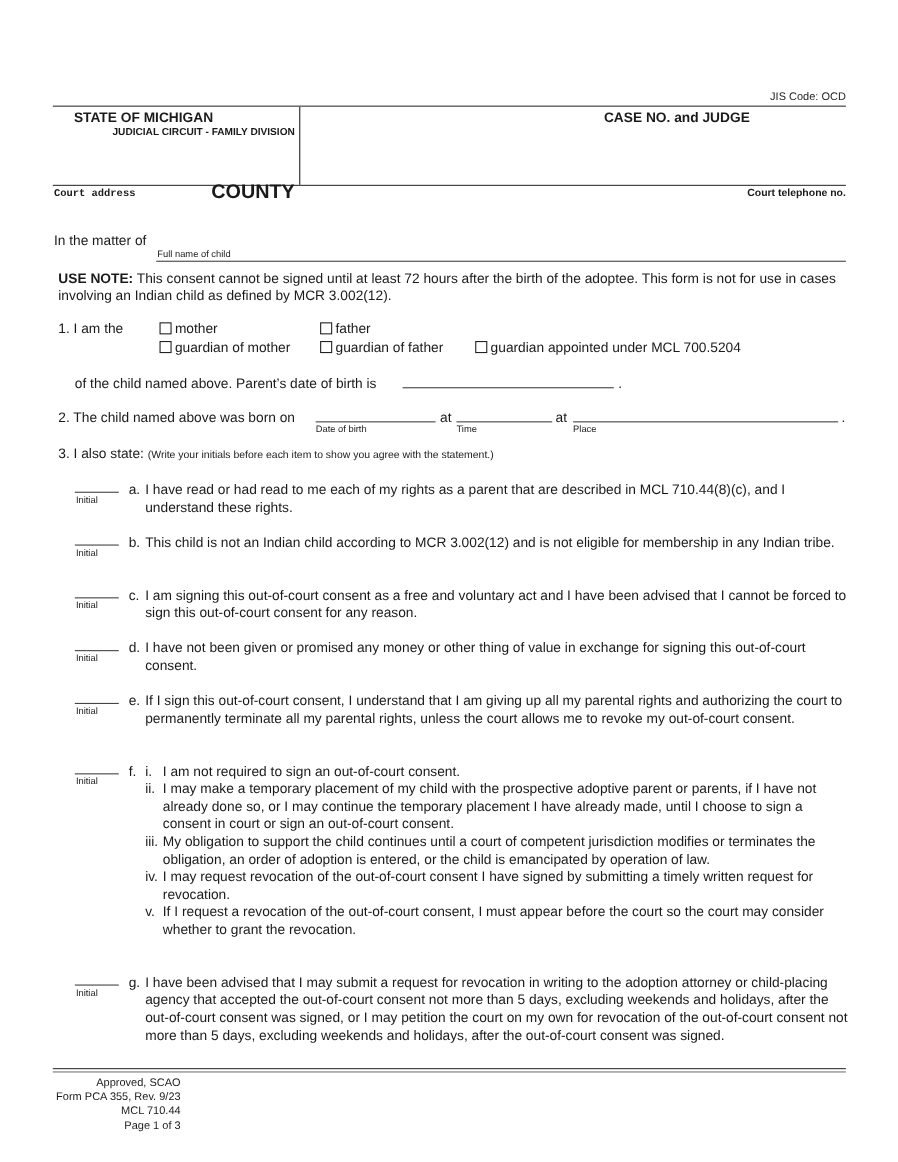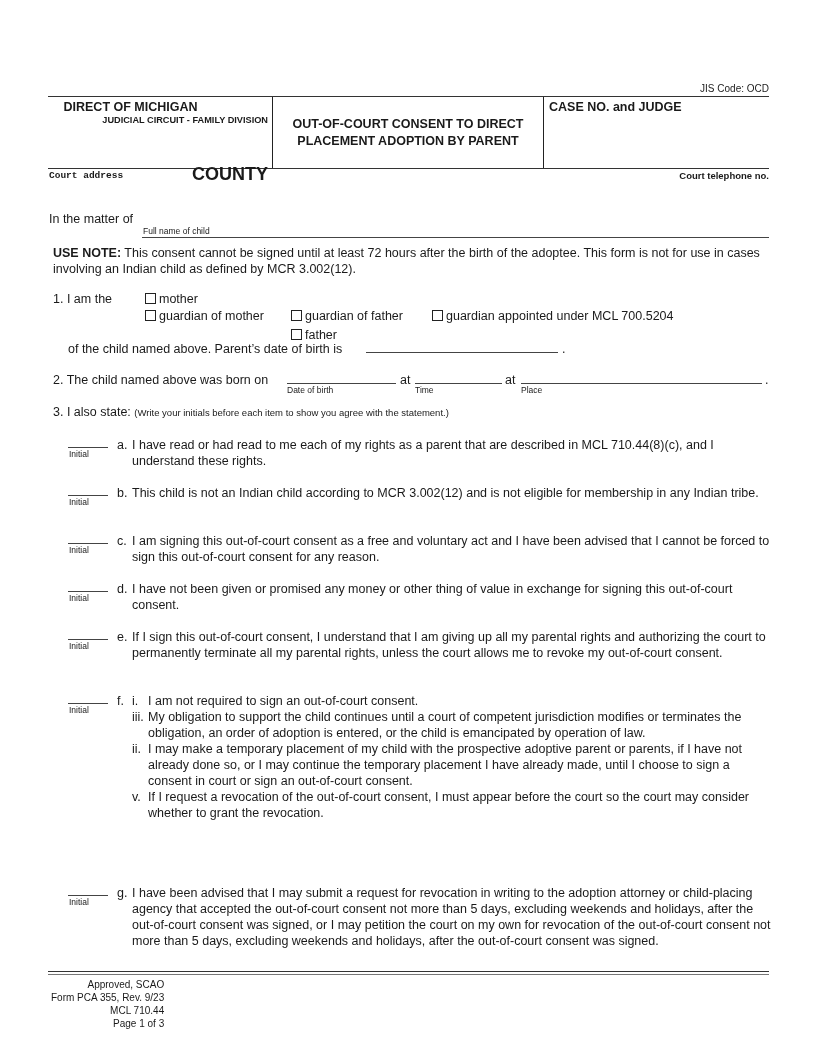--- a/index.html
+++ b/index.html
@@ -44,50 +44,44 @@
     .foot-line2 { top: 974px; left: 48px; width: 721px; border-top: 1px solid #777; }
     .footer { top: 978px; left: 51px; font-size: 10px; line-height: 13px; text-align: right; }
   </style>
 </head>
 <body>
 
 <div class="abs jis">JIS Code: OCD</div>
 
 <div class="abs hdr">
   <div class="hdr-left">
-    <div class="state">DIRECT OF MICHIGAN</div>
+    <div class="state">STATE OF MICHIGAN</div>
     <div class="circuit">JUDICIAL CIRCUIT - FAMILY DIVISION</div>
     <div class="county">COUNTY</div>
-  </div>
-  <div class="hdr-mid">
-    <div class="title">
-      <div>OUT-OF-COURT CONSENT TO DIRECT</div>
-      <div>PLACEMENT ADOPTION BY PARENT</div>
-    </div>
   </div>
   <div class="hdr-right">
     <div class="caseno">CASE NO. and JUDGE</div>
   </div>
 </div>
 
 <div class="abs court-addr">Court address</div>
 <div class="abs court-tel">Court telephone no.</div>
 
 <div class="abs matter">In the matter of</div>
 <div class="abs matter-line" style="height:14px;"></div>
 <div class="abs matter-sub">Full name of child</div>
 
 <div class="abs usenote"><b>USE NOTE:</b><span> This consent cannot be signed until at least 72 hours after the birth of the adoptee. This form is not for use in cases involving an Indian child as defined by MCR 3.002(12).</span></div>
 
 <div class="abs t" style="top:292px; left:53px;">1. I am the</div>
 
 <div class="abs t" style="top:292px; left:145px;">
   <span class="cb"></span><span>mother</span>
 </div>
-<div class="abs t" style="top:292px; left:291px;margin-top:36px;">
+<div class="abs t" style="top:292px; left:291px;">
   <span class="cb"></span><span>father</span>
 </div>
 <div class="abs t" style="top:309px; left:145px;">
   <span class="cb"></span><span>guardian of mother</span>
 </div>
 <div class="abs t" style="top:309px; left:291px;">
   <span class="cb"></span><span>guardian of father</span>
 </div>
 <div class="abs t" style="top:309px; left:432px;">
   <span class="cb"></span><span>guardian appointed under MCL 700.5204</span>
@@ -151,26 +145,30 @@
 <div class="init-line" style="top:692px; height:12px;"></div>
 <div class="init-lbl" style="top:705px;">Initial</div>
 <div class="item" style="top:693px;">
   <span class="letter">f.</span>
   <div class="subitems">
     <div class="subitem">
       <span class="rn">i.</span>
       <div>I am not required to sign an out-of-court consent.</div>
     </div>
     <div class="subitem">
+      <span class="rn">ii.</span>
+      <div>I may make a temporary placement of my child with the prospective adoptive parent or parents, if I have not already done so, or I may continue the temporary placement I have already made, until I choose to sign a consent in court or sign an out-of-court consent.</div>
+    </div>
+    <div class="subitem">
       <span class="rn">iii.</span>
       <div>My obligation to support the child continues until a court of competent jurisdiction modifies or terminates the obligation, an order of adoption is entered, or the child is emancipated by operation of law.</div>
     </div>
     <div class="subitem">
-      <span class="rn">ii.</span>
-      <div>I may make a temporary placement of my child with the prospective adoptive parent or parents, if I have not already done so, or I may continue the temporary placement I have already made, until I choose to sign a consent in court or sign an out-of-court consent.</div>
+      <span class="rn">iv.</span>
+      <div>I may request revocation of the out-of-court consent I have signed by submitting a timely written request for revocation.</div>
     </div>
     <div class="subitem">
       <span class="rn">v.</span>
       <div>If I request a revocation of the out-of-court consent, I must appear before the court so the court may consider whether to grant the revocation.</div>
     </div>
   </div>
 </div>
 
 <div class="init-line" style="top:884px; height:12px;"></div>
 <div class="init-lbl" style="top:897px;">Initial</div>

